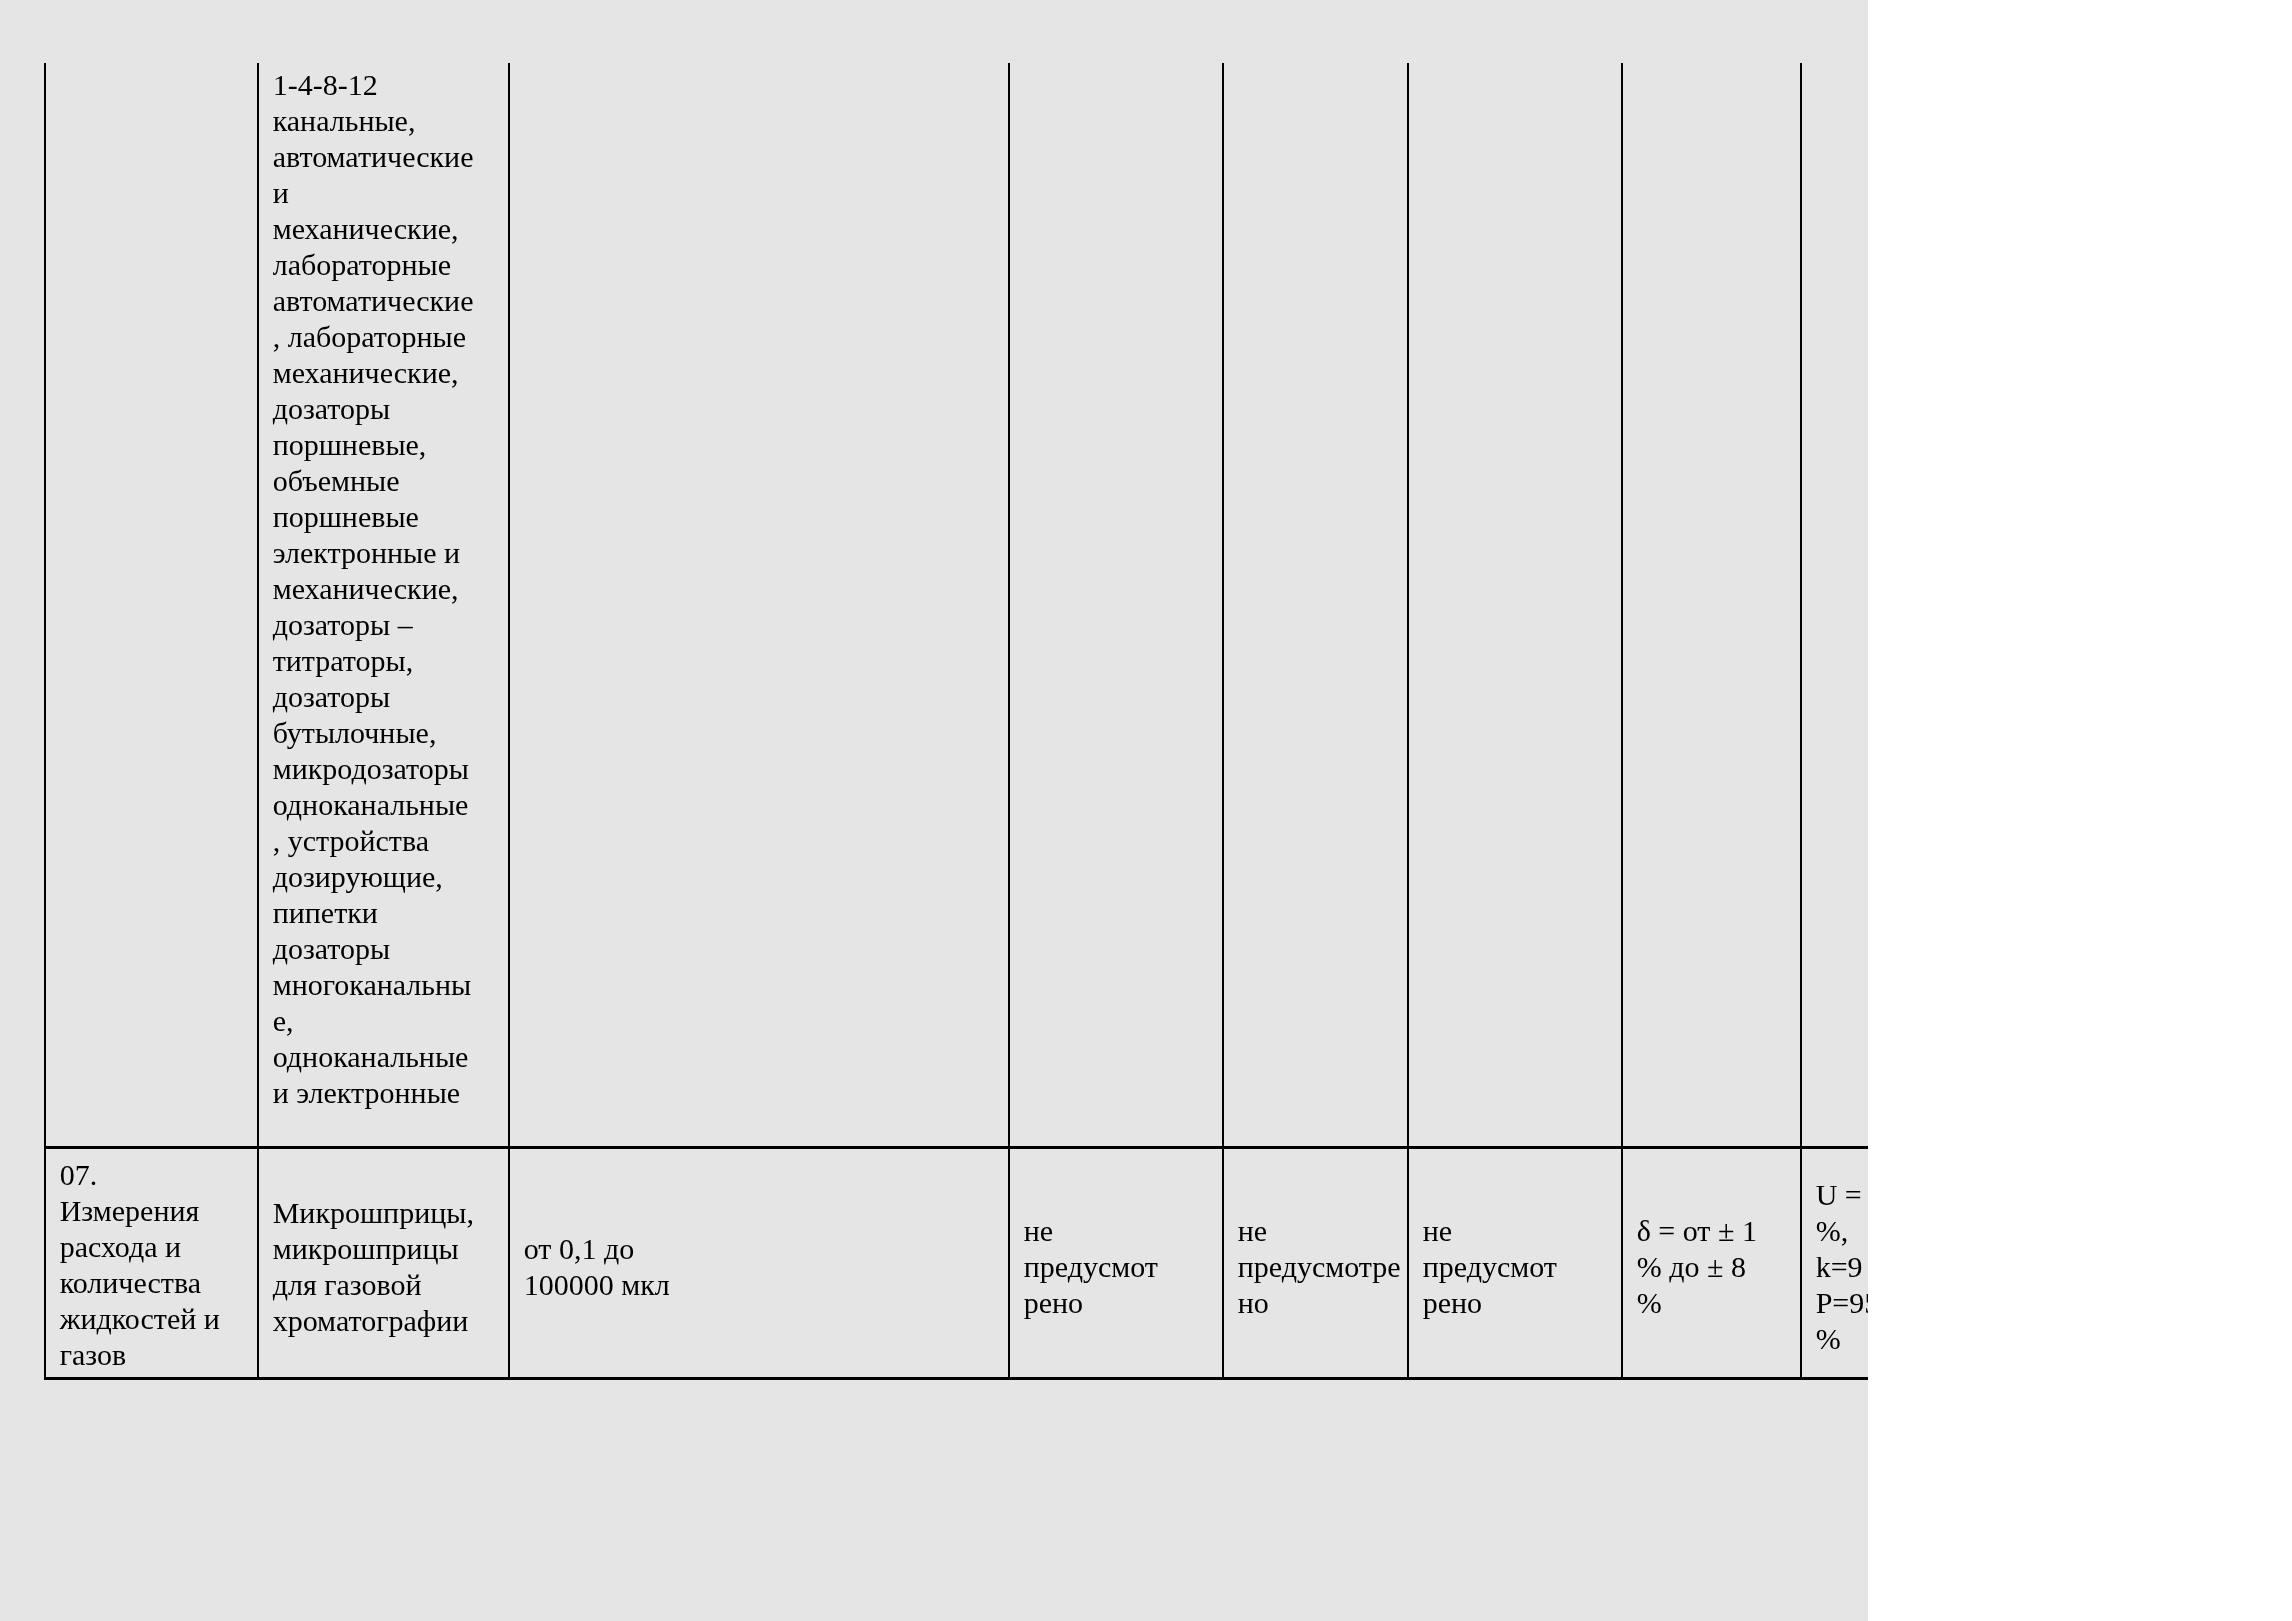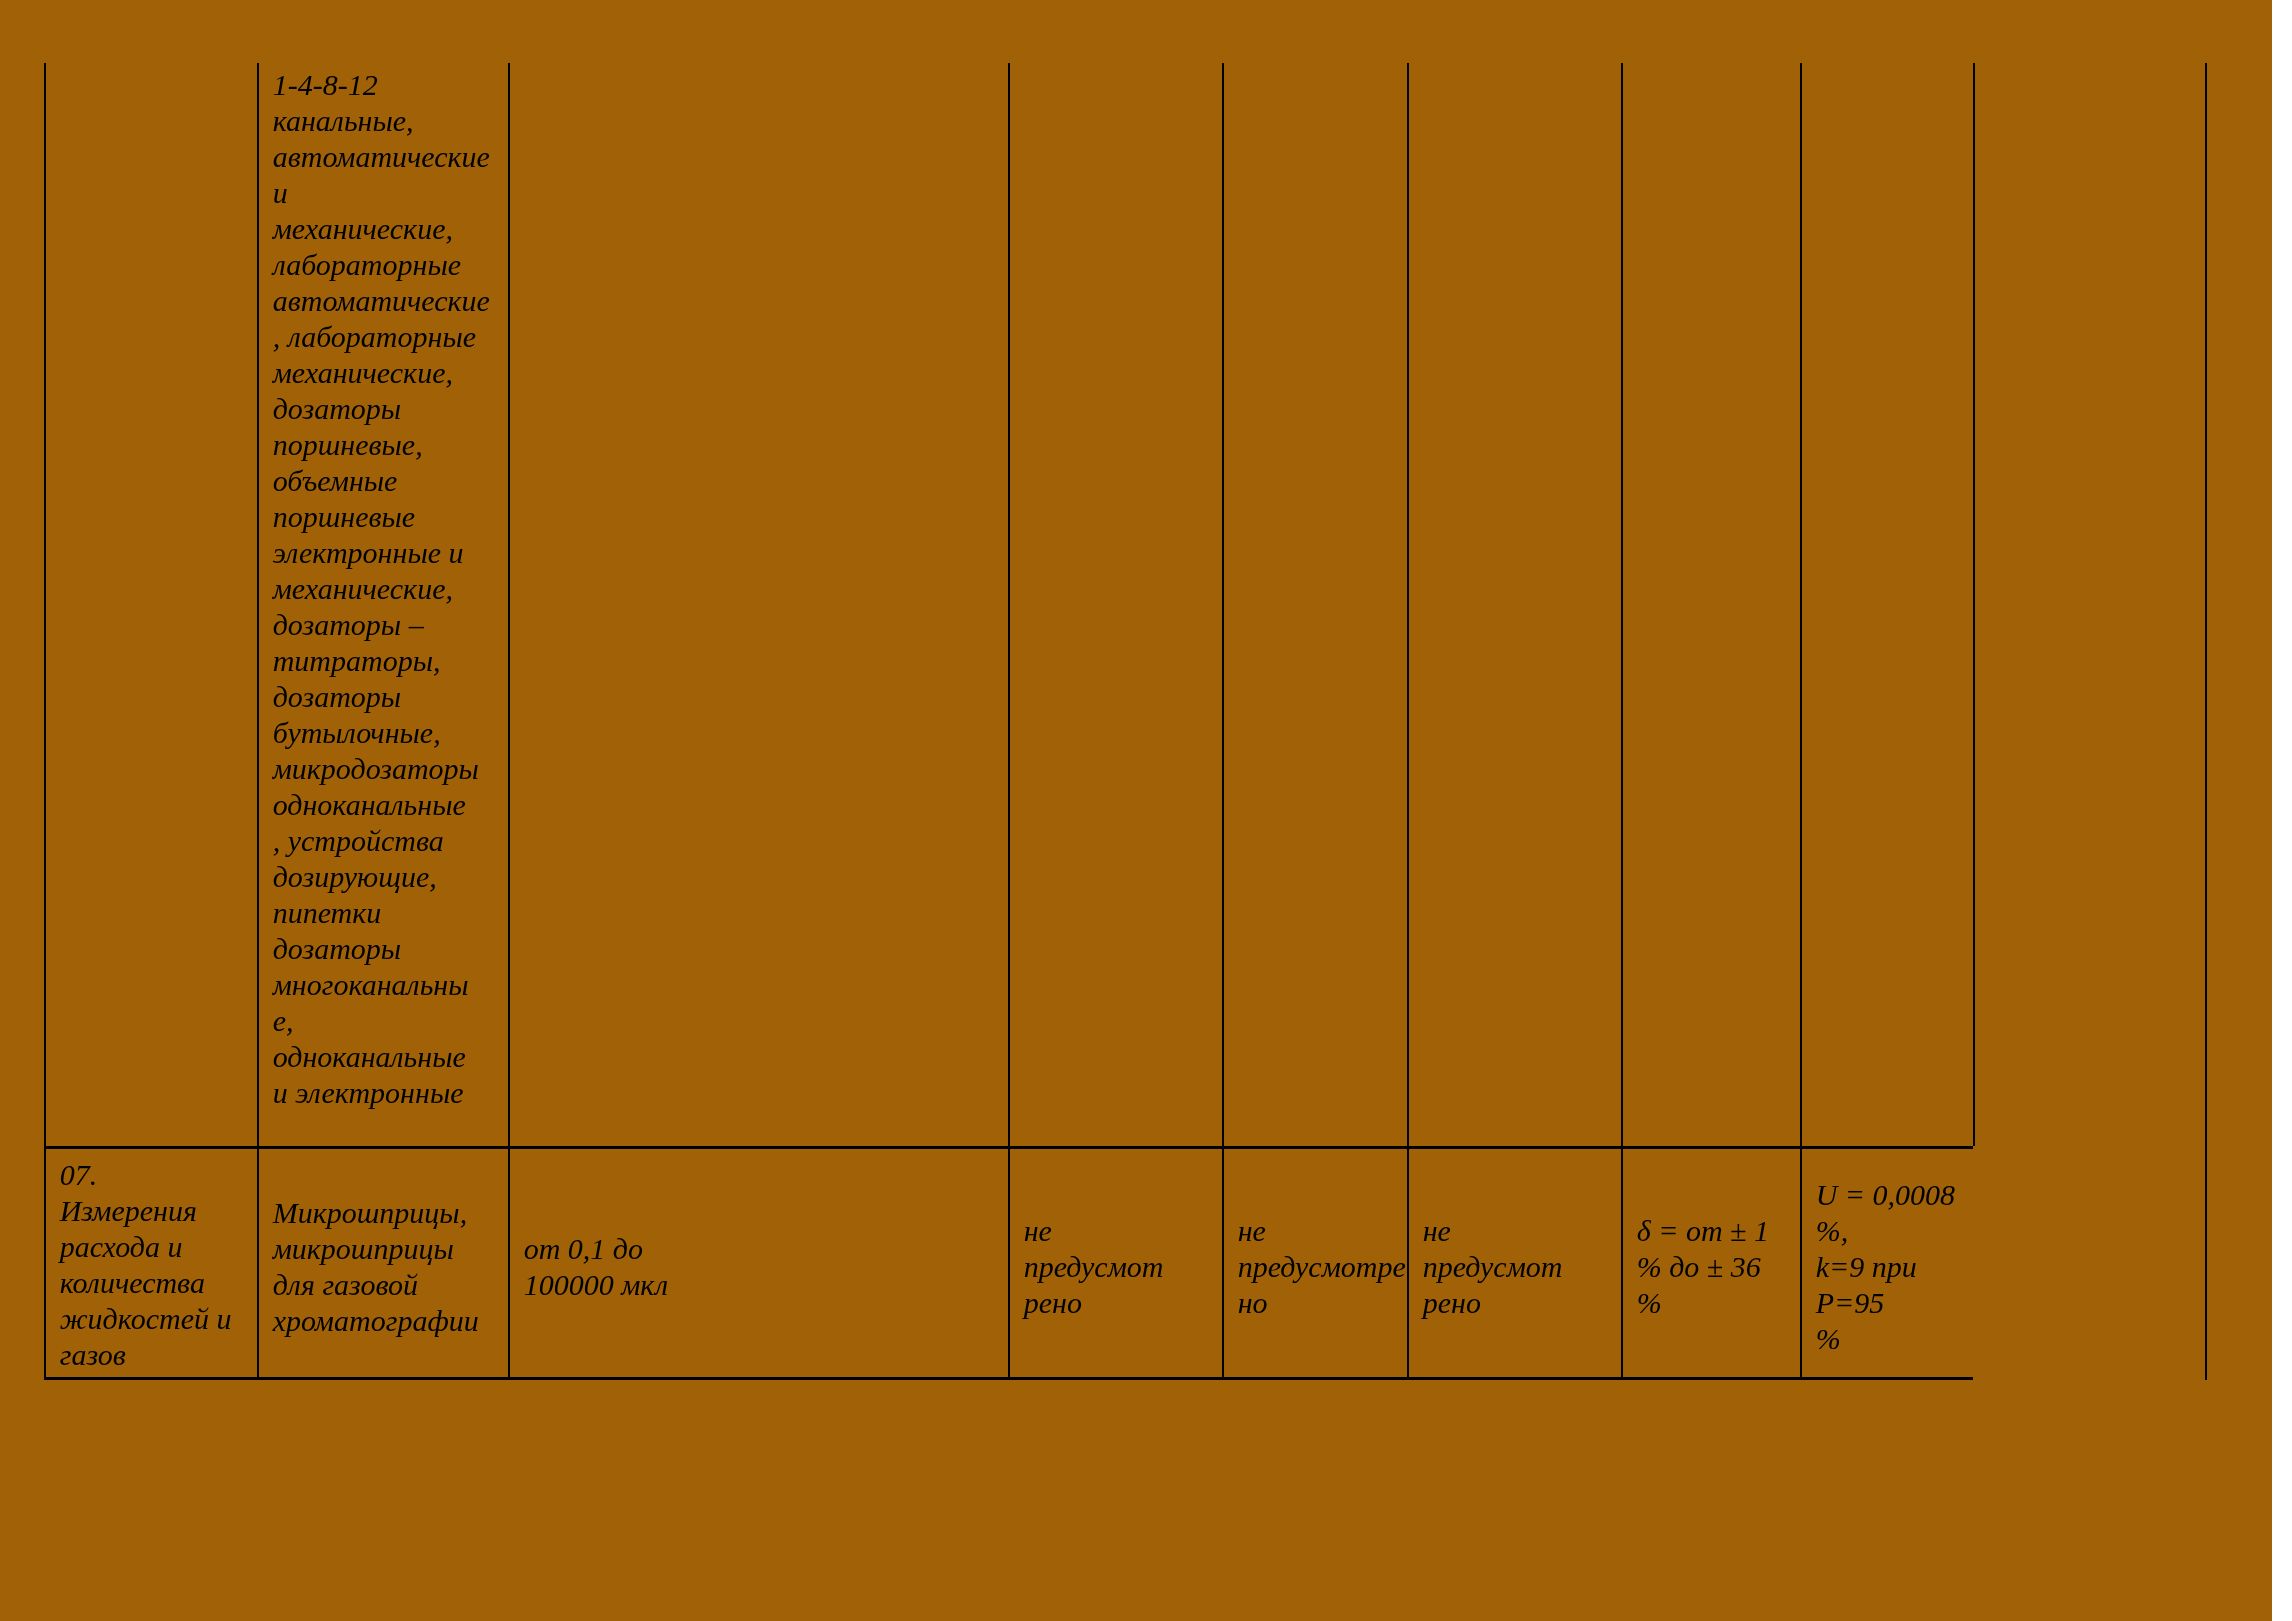--- a/index.html
+++ b/index.html
@@ -1,26 +1,25 @@
 <!DOCTYPE html>
 <html><head>
 <meta charset="utf-8">
 <style>
   html, body { margin: 0; padding: 0; background: #ffffff; }
   .page {
     position: relative;
-    width: 2272px;
+    width: 1868px;
     height: 1621px;
-    background: #a16207;
+    background: #e5e5e5;
     color: #000000;
     font-family: "Liberation Serif", "DejaVu Serif", serif;
     font-size: 30px;
     line-height: 36px;
     overflow: hidden;
-    font-style: italic;
   }
   .acc-table {
     position: absolute;
     left: 44px;
     top: 63px;
     display: grid;
     grid-template-columns: 213px 251px 500px 214px 185px 214px 179px 173px 232px;
     grid-template-rows: 1083px 234px;
     border-right: 2.9px solid #000000;
     box-sizing: border-box;
@@ -113,21 +112,21 @@
     <div class="cell r2">не
 предусмот
 рено</div>
     <div class="cell r2">не
 предусмотре
 но</div>
     <div class="cell r2">не
 предусмот
 рено</div>
     <div class="cell r2">δ = от ± 1
-% до ± 36
+% до ± 8
 %</div>
     <div class="cell r2">U = 0,0008 %,
 k=9 при P=95
 %</div>
   </div>
 
 
 </div>
 
 

